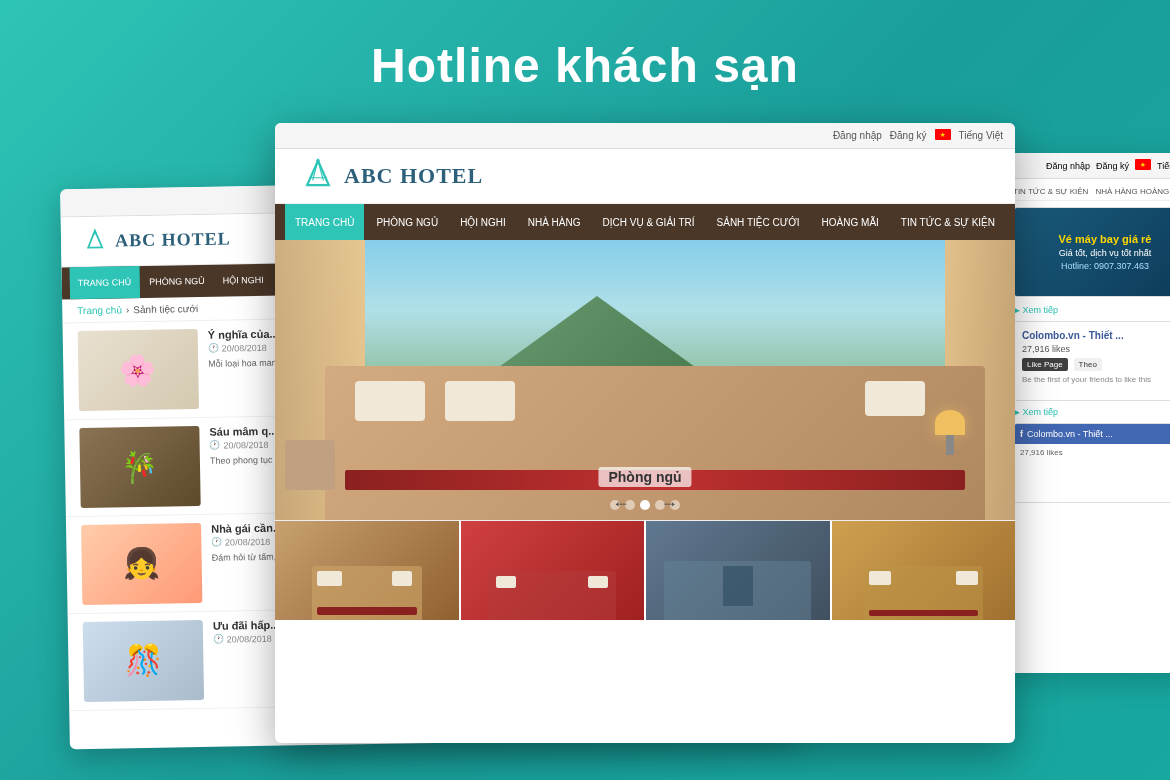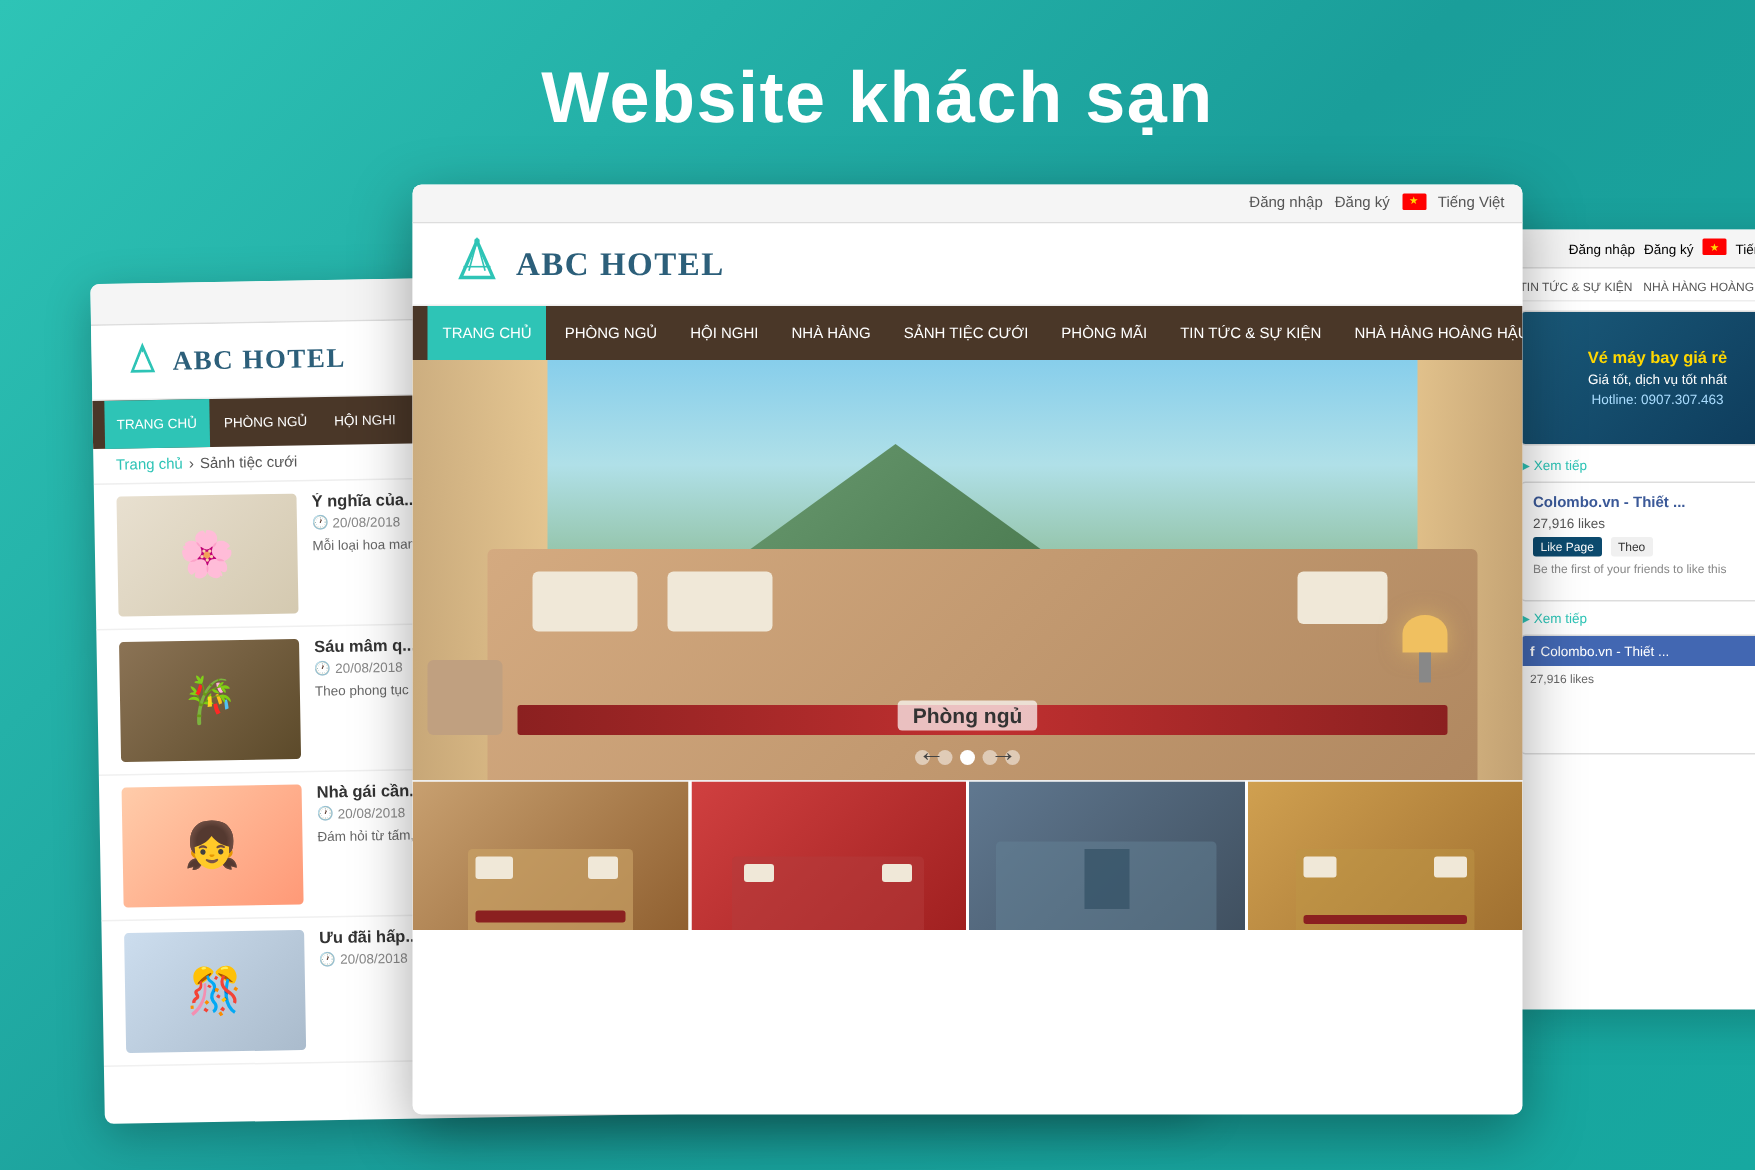--- a/index.html
+++ b/index.html
@@ -586,21 +586,21 @@
       color: #2ec4b6;
       margin: 6px 0;
       display: block;
     }
     .xem-tiep::before { content: '▶ '; }
 
   </style>
 </head>
 <body>
 
-<h1 class="page-title">Website khách sạn</h1>
+<h1 class="page-title">Hotline khách sạn</h1>
 
 <div class="browser-stack">
 
   <div class="browser-back">
 
     <div class="back-topbar">
       <span>Đăng nhập</span>
       <span>Đăng ký</span>
       <span>
         <span class="flag-icon"></span>
@@ -714,22 +714,23 @@
         </svg>
         <span class="front-logo-text">ABC HOTEL</span>
       </div>
     </div>
 
     <div class="front-navbar">
       <div class="front-nav-item active">TRANG CHỦ</div>
       <div class="front-nav-item">PHÒNG NGỦ</div>
       <div class="front-nav-item">HỘI NGHI</div>
       <div class="front-nav-item">NHÀ HÀNG</div>
+      <div class="front-nav-item">DỊCH VỤ &amp; GIẢI TRÍ</div>
       <div class="front-nav-item">SẢNH TIỆC CƯỚI</div>
-      <div class="front-nav-item">PHÒNG MÃI</div>
+      <div class="front-nav-item">HOÀNG MÃI</div>
       <div class="front-nav-item">TIN TỨC &amp; SỰ KIỆN</div>
       <div class="front-nav-item">NHÀ HÀNG HOÀNG HẬU</div>
     </div>
 
     <div class="front-hero">
       <div class="hero-img">
         <div class="hero-room-decor">
           <div class="curtain-left"></div>
           <div class="curtain-right"></div>
           <div class="window-view">
@@ -821,21 +822,21 @@
           <div style="font-weight:bold; font-size:11px; color:#ffd700; margin-bottom:3px;">Vé máy bay giá rẻ</div>
           <div style="font-size:9px; margin-bottom:3px;">Giá tốt, dịch vụ tốt nhất</div>
           <div style="font-size:9px; color:#adf;">Hotline: 0907.307.463</div>
         </div>
       </div>
       <span class="xem-tiep">Xem tiếp</span>
       <div class="right-fb-box">
         <div style="font-size:10px; font-weight:bold; color:#3b5998; margin-bottom:3px;">Colombo.vn - Thiết ...</div>
         <div style="font-size:9px; color:#555; margin-bottom:4px;">27,916 likes</div>
         <div style="display:flex; gap:6px;">
-          <div style="background:#0c4a6e; color:white; font-size:8px; padding:2px 5px; border-radius:2px; cursor:pointer;">Like Page</div>
+          <div style="background:#404040; color:white; font-size:8px; padding:2px 5px; border-radius:2px; cursor:pointer;">Like Page</div>
           <div style="background:#f0f0f0; color:#333; font-size:8px; padding:2px 5px; border-radius:2px; cursor:pointer;">Theo</div>
         </div>
         <div style="font-size:8px; color:#888; margin-top:4px;">Be the first of your friends to like this</div>
       </div>
       <span class="xem-tiep">Xem tiếp</span>
       <div style="font-size:9px; border:1px solid #ddd; border-radius:4px; overflow:hidden; height:80px; margin-top:4px;">
         <div style="background:#4267b2; height:20px; display:flex; align-items:center; padding:0 6px; gap:4px;">
           <span style="color:white; font-size:9px; font-weight:bold;">f</span>
           <span style="color:white; font-size:9px;">Colombo.vn - Thiết ...</span>
         </div>

